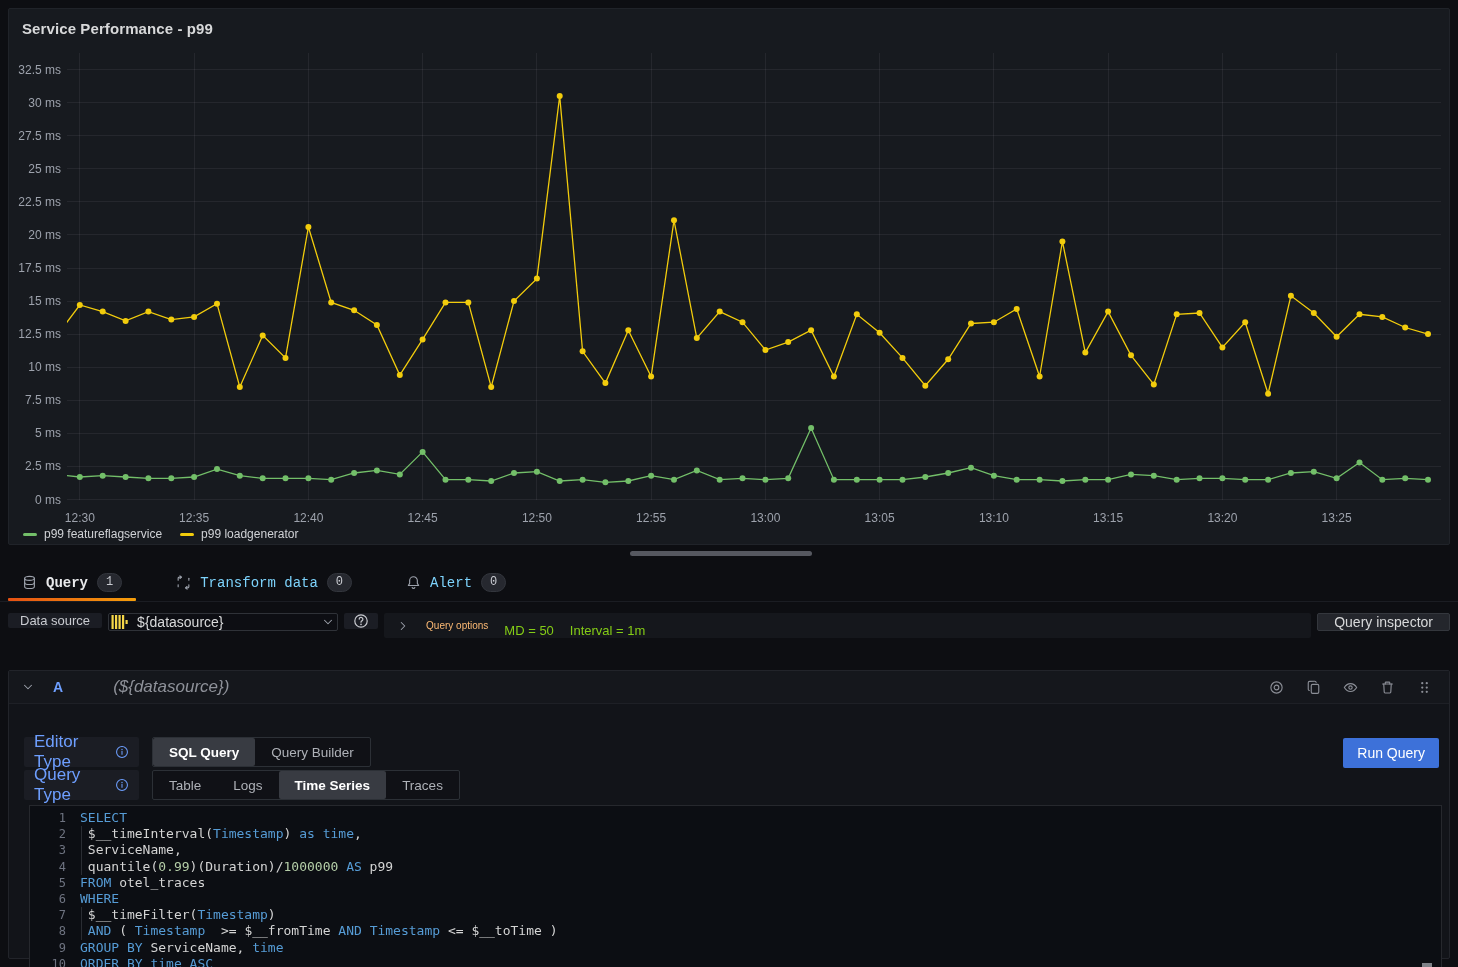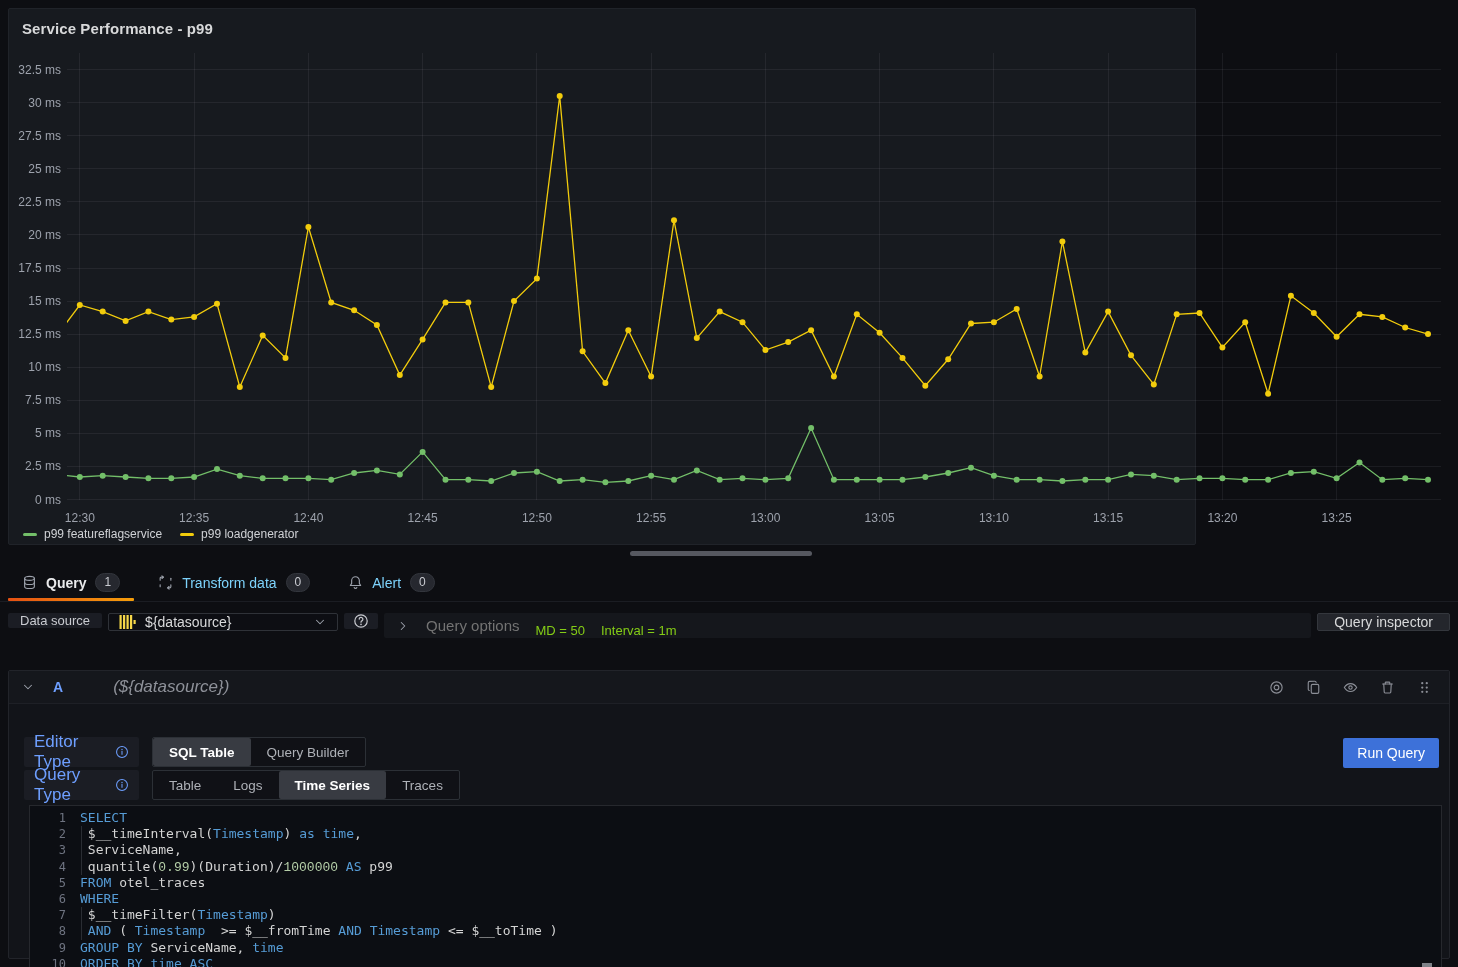--- a/index.html
+++ b/index.html
@@ -4,70 +4,70 @@
 <style>
   * { margin:0; padding:0; box-sizing:border-box; }
   html,body { background:#0d0e12; }
   .page {
     position:relative; width:1458px; height:967px; overflow:hidden;
     background:#0d0e12; font-family:"Liberation Sans", sans-serif;
     color:#d8d9da; -webkit-font-smoothing:antialiased;
   }
   
   .panel {
-    position:absolute; left:8px; top:8px; width:1188px; height:537px;
+    position:absolute; left:8px; top:8px; width:1442px; height:537px;
     background:#171a1f; border:1px solid #202329; border-radius:2px;
   }
   .panel-title {
     position:absolute; left:13px; top:11px; font-size:15px; font-weight:700;
     color:#d8d9da; letter-spacing:.1px;
   }
   .chart-svg { position:absolute; left:0; top:0; width:1440px; height:535px; }
   .chart-svg .grid { stroke:rgba(204,204,220,0.08); stroke-width:1; shape-rendering:crispEdges; }
   .chart-svg .ylab, .chart-svg .xlab {
     fill:#9da2ac; font-size:12px; font-family:"Liberation Sans", sans-serif;
   }
   .legend { position:absolute; left:14px; top:518px; display:flex; gap:18px; align-items:flex-start; }
   .legend-item { display:flex; align-items:center; gap:7px; cursor:pointer; }
   .legend-swatch { width:14px; height:3px; border-radius:2px; }
   .legend-label { font-size:12px; color:#d0d2d6; }
   
   .hscroll { position:absolute; left:630px; top:551px; width:182px; height:5px;
     background:#565860; border-radius:3px; }
   
-  .tabs { position:absolute; left:8px; top:564px; height:37px; display:flex; gap:10px; align-items:stretch; }
+  .tabs { position:absolute; left:8px; top:564px; height:37px; display:flex; gap:26px; align-items:stretch;font-family:Liberation Mono, monospace; }
   .tab { position:relative; display:flex; align-items:center; gap:9px; padding:0 14px; cursor:pointer; }
   .tab .ticon { color:#9da2ac; display:flex; }
   .tab .tlabel { font-size:14px; color:#7dd3fc; }
   .tab.active .tlabel { color:#e9eaec; font-weight:700; }
   .tab .tbadge {
     font-size:12px; color:#c9cbd1; background:#26282f; border:1px solid #33363d;
     border-radius:10px; padding:1px 8px; line-height:15px;
   }
   .tab.active::after {
     content:""; position:absolute; left:0; right:0; bottom:0; height:3px;
     background:linear-gradient(90deg,#e55113,#f59e0b); border-radius:1px;
   }
   .tabs-divider { position:absolute; left:0; top:601px; width:1458px; height:1px; background:#1b1d23; }
   
   .ds-row { position:absolute; left:8px; top:613px; width:1442px; height:32px;
     display:flex; align-items:flex-start; gap:6px; }
   .ds-label { display:flex; align-items:center; padding:0 12px; background:#1b1d24;
     border-radius:2px; font-size:13px; color:#c9cbd0; }
-  .ds-select { display:flex; align-items:center; gap:8px; width:230px; padding:0 10px;
+  .ds-select { display:flex; align-items:center; gap:8px; width:230px; padding:0 2px;
     background:#0d0e13; border:1px solid #2f3238; border-radius:2px; cursor:pointer; }
   .ds-select .dsname { flex:1; font-size:14px; color:#d8d9da; }
   .ds-select .chev { color:#9da2ac; display:flex; }
   .ch-logo { width:18px; height:16px; display:block; }
   .icon-btn { display:flex; align-items:center; justify-content:center; width:34px;
     background:#1b1d24; border-radius:2px; color:#c9cbd0; cursor:pointer; }
   .opts-bar { flex:1; display:flex; align-items:center; gap:16px; padding:0 12px;
     background:#15171c; border-radius:2px; }
   .opts-bar .chev { color:#9da2ac; display:flex; cursor:pointer; }
-  .opts-link { font-size:15px; color:#737373; cursor:pointer; }
+  .opts-link { font-size:10px; color:#fdba74; cursor:pointer; }
   .opts-meta { font-size:13px; color:#84cc16;margin-top:10px; }
   .btn-secondary { display:flex; align-items:center; padding:0 16px; background:#24262c;
     border:1px solid #34373d; border-radius:2px; font-size:14px; color:#d8d9da; cursor:pointer; }
   
   .qcard { position:absolute; left:8px; top:670px; width:1442px; height:289px;
     background:#121419; border:1px solid #22242a; border-radius:2px; }
   .qhead { position:relative; height:33px; background:#15171c; border-bottom:1px solid #1e2026;
     display:flex; align-items:center; padding:0 12px; gap:10px; }
   .qhead .chev { color:#9da2ac; display:flex; cursor:pointer; }
   .qref { font-size:14px; font-weight:700; color:#6e9fff; margin-left:8px; cursor:pointer; }
@@ -91,21 +91,21 @@
   
   .code-editor { position:absolute; left:20px; top:101px; width:1413px; height:188px;
     background:#0c0e13; border:1px solid #26282d; overflow:hidden;
     font-family:"DejaVu Sans Mono", monospace; }
   .code-lines { padding-top:4px; }
   .cline { display:flex; height:16.2px; line-height:16.2px; white-space:pre; }
   .gutter { width:36px; text-align:right; color:#6e7380; font-size:12px; flex:none; }
   .ccontent { margin-left:14px; font-size:13px; position:relative; }
   .ccontent.indent::before { content:""; position:absolute; left:1px; top:0; bottom:0;
     width:1px; background:#2a2d33; }
-  .tok-k { color:#569cd6; } .tok-p { color:#d4d4d4; } .tok-n { color:#b5cea8;font-family:Liberation Mono, monospace; }
+  .tok-k { color:#569cd6; } .tok-p { color:#d4d4d4; } .tok-n { color:#b5cea8; }
   .code-vthumb { position:absolute; right:9px; bottom:8px; width:10px; height:21px; background:#7e8187; }
   .i { width:16px; height:16px; display:block; }
 </style>
 </head>
 <body>
 
 <div class="page">
 
   <section class="panel">
     <div class="panel-title">Service Performance - p99</div>
@@ -445,21 +445,21 @@
           <span>Editor Type</span>
           <span class="info">
               <svg class="i" viewBox="0 0 16 16" fill="none" stroke="currentColor" stroke-width="1.2" stroke-linecap="round" stroke-linejoin="round" style="width:14px;height:14px">
                 <circle cx="8" cy="8" r="6.2"></circle>
                 <path d="M8 7.3v3.4"></path>
                 <circle cx="8" cy="5.1" r=".8" fill="currentColor" stroke="none"></circle>
               </svg>
             </span>
         </div>
         <div class="seg-group">
-            <div class="seg active">SQL Table</div>
+            <div class="seg active">SQL Query</div>
             <div class="seg">Query Builder</div>
           </div>
       </div>
       <div class="form-row row-2">
         <div class="field-label">
           <span>Query Type</span>
           <span class="info">
               <svg class="i" viewBox="0 0 16 16" fill="none" stroke="currentColor" stroke-width="1.2" stroke-linecap="round" stroke-linejoin="round" style="width:14px;height:14px">
                 <circle cx="8" cy="8" r="6.2"></circle>
                 <path d="M8 7.3v3.4"></path>

